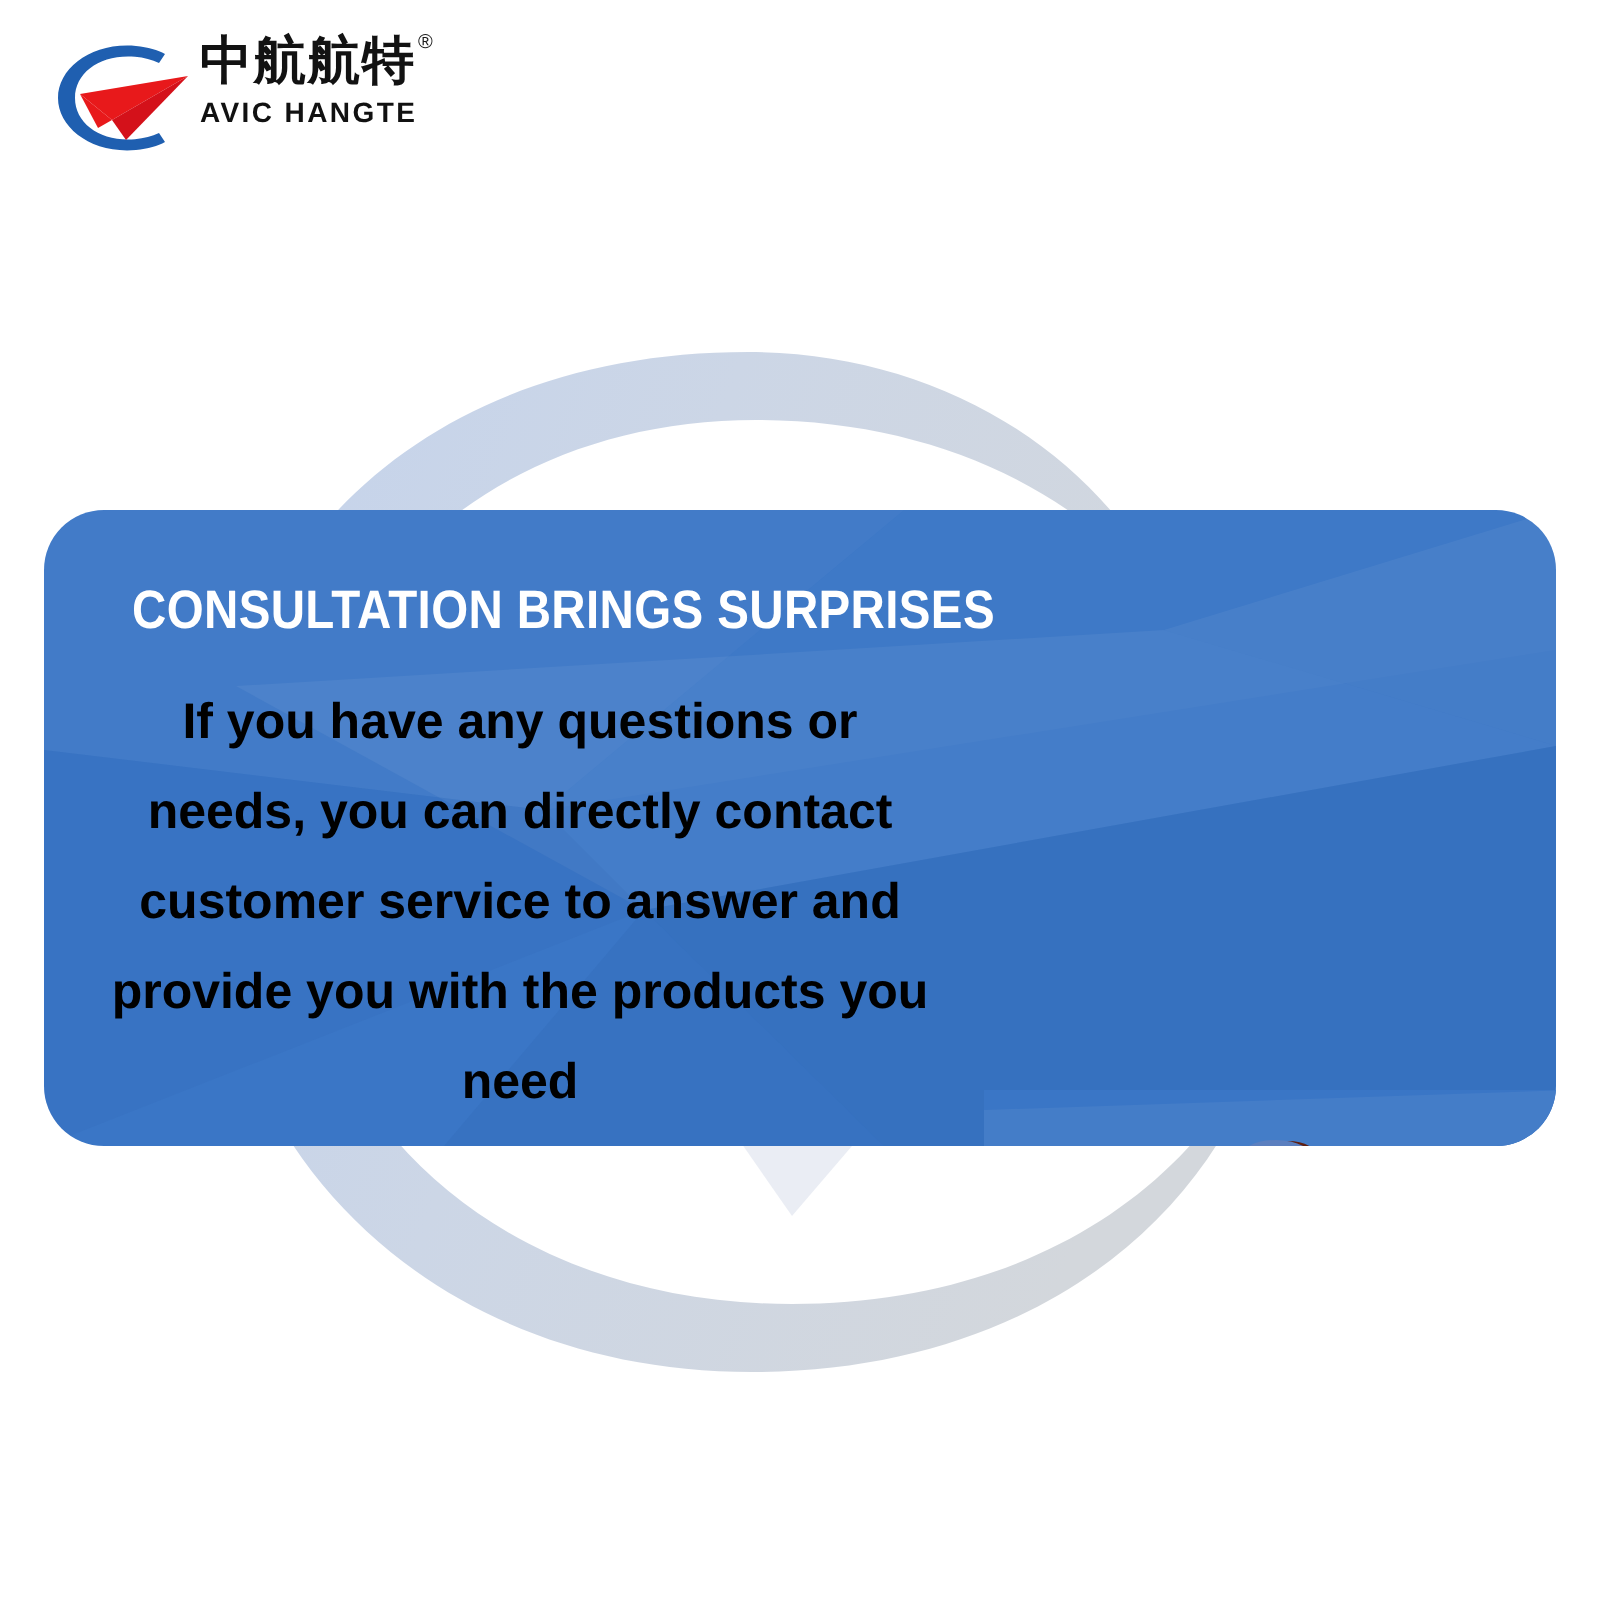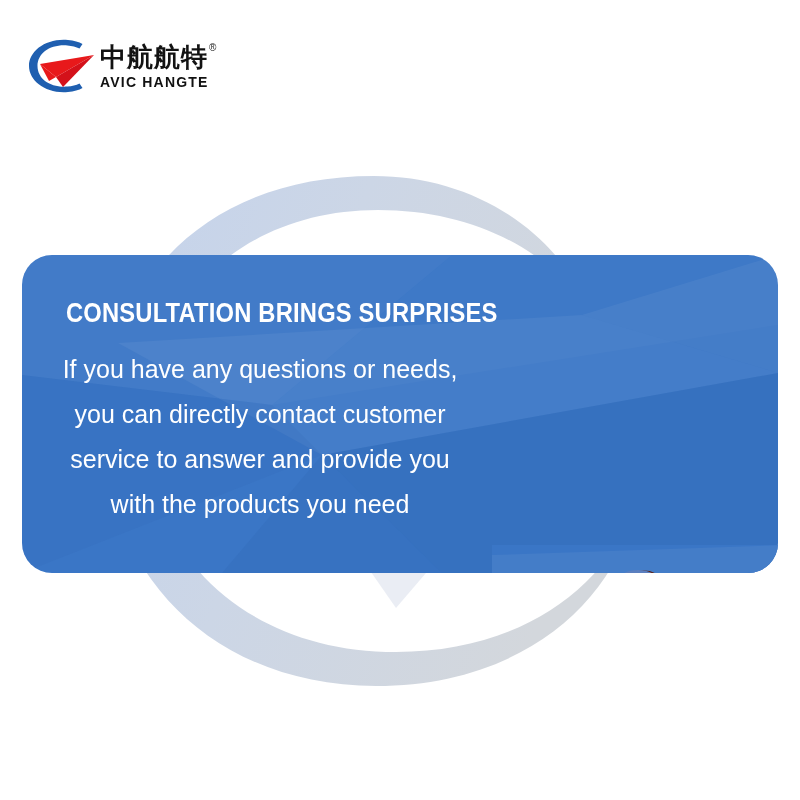--- a/index.html
+++ b/index.html
@@ -20,25 +20,25 @@
     position: absolute;
     left: 0; top: 0;
     width: 800px; height: 800px;
     pointer-events: none;
   }
 
   
   #brand-logo {
     position: absolute;
     left: 24px;
-    top: 30px;
+    top: 18px;
     width: 220px;
     height: 72px;
     display: flex;
-    align-items: center;
+    align-items: flex-start;
   }
   #logo-mark {
     width: 74px;
     height: 62px;
     flex: 0 0 74px;
   }
   #logo-wordmark {
     margin-left: 2px;
     display: flex;
     flex-direction: column;
@@ -88,21 +88,21 @@
   }
   #card-facets {
     position: absolute;
     left: 0; top: 0;
     width: 100%; height: 100%;
     pointer-events: none;
   }
   #card-text-block {
     position: absolute;
     left: 0;
-    top: 16px;
+    top: 8px;
     width: 470px;
     height: 100%;
     padding: 3px;
     box-sizing: border-box;
   }
   #card-heading {
     position: absolute;
     left: 44px;
     top: 27px;
     width: 410px;
@@ -113,23 +113,23 @@
     letter-spacing: 0.2px;
     transform: scaleX(0.88);
     transform-origin: left center;
     white-space: nowrap;
   }
   #card-body {
     position: absolute;
     left: 28px;
     top: 76px;
     width: 420px;
-    color: #ffffff;
-    font-family: "Liberation Sans", sans-serif;
-    font-weight: normal;
+    color: #000000;
+    font-family: "Liberation Sans", sans-serif;
+    font-weight: bold;
     font-size: 25px;
     line-height: 45px;
     text-align: center;
   }
 
   
   #illustration {
     position: absolute;
     left: 470px;
     top: 290px;

